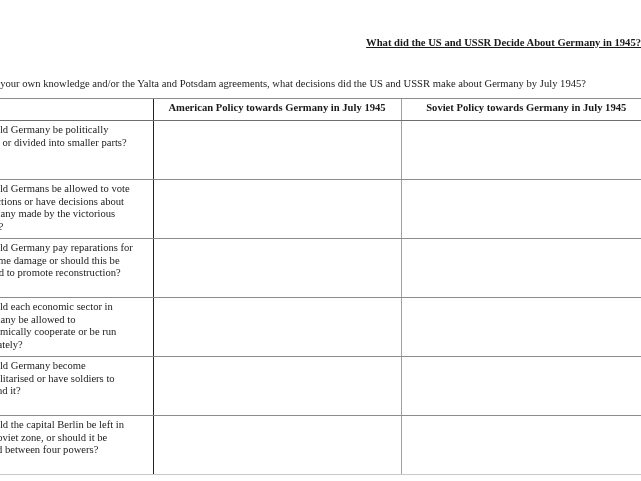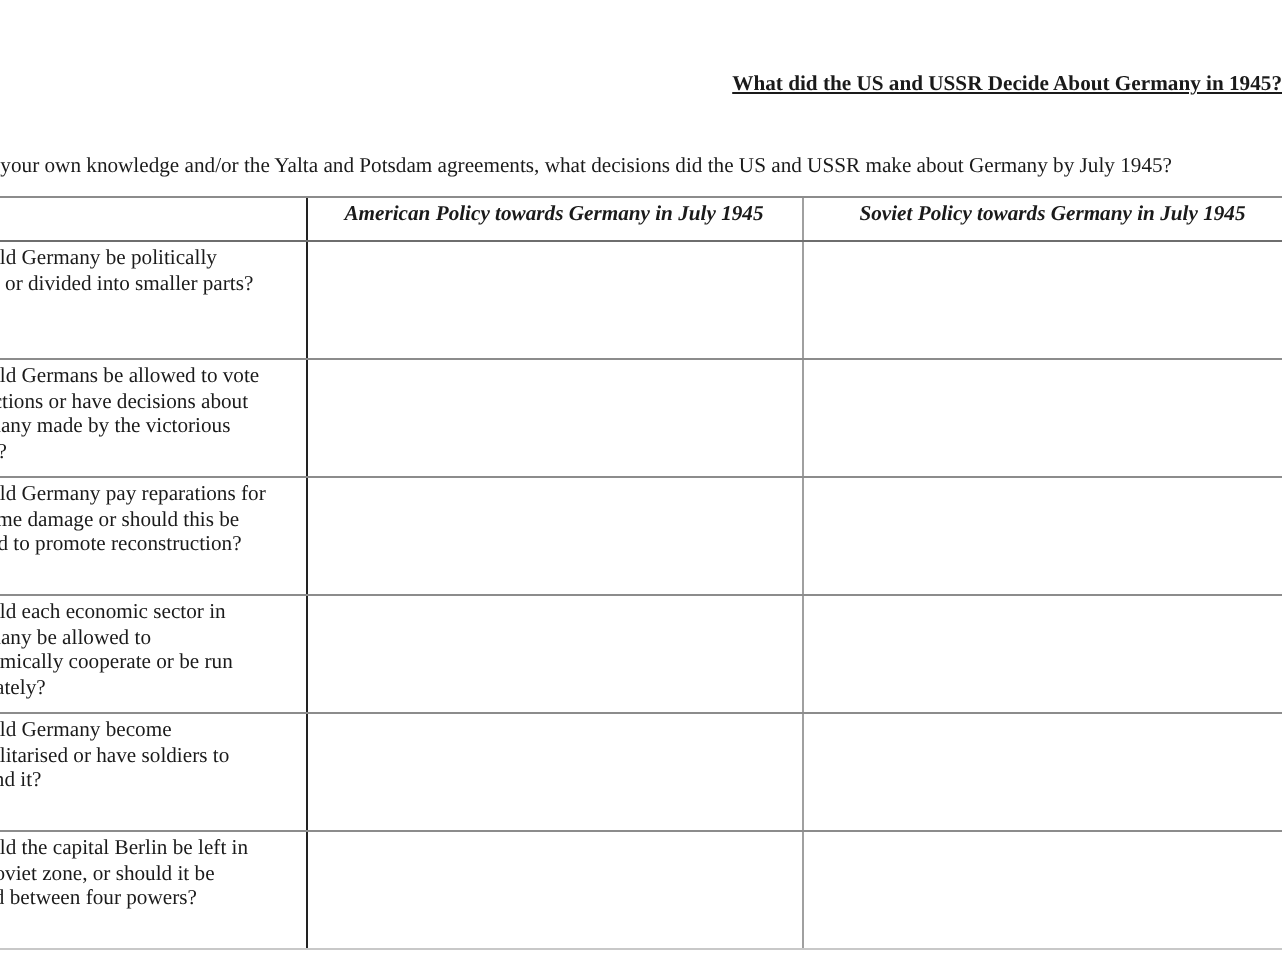--- a/index.html
+++ b/index.html
@@ -83,21 +83,20 @@
     }
     .col-su {
       border-left: 1.3px solid #a0a0a0;
     }
     tr.last td {
       border-bottom: 1.5px solid #c8c8c8;
     }
     .header-row th {
       border-top: 1.3px solid #8c8c8c;
       border-bottom: 1.5px solid #6e6e6e;
-      font-style: italic;
     }
   </style>
 </head>
 <body>
 
 <div class="title">
   <span>What did the US and USSR Decide About Germany in 1945?</span>
 </div>
 
 <div class="intro">ing your own knowledge and/or the Yalta and Potsdam agreements, what decisions did the US and USSR make about Germany by July 1945?</div>

